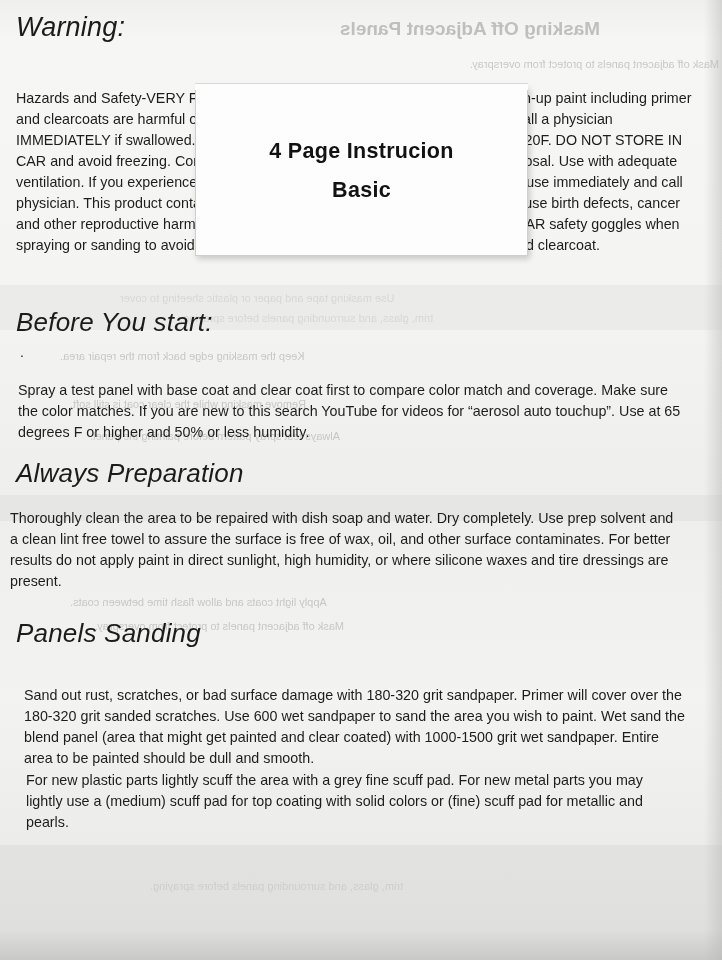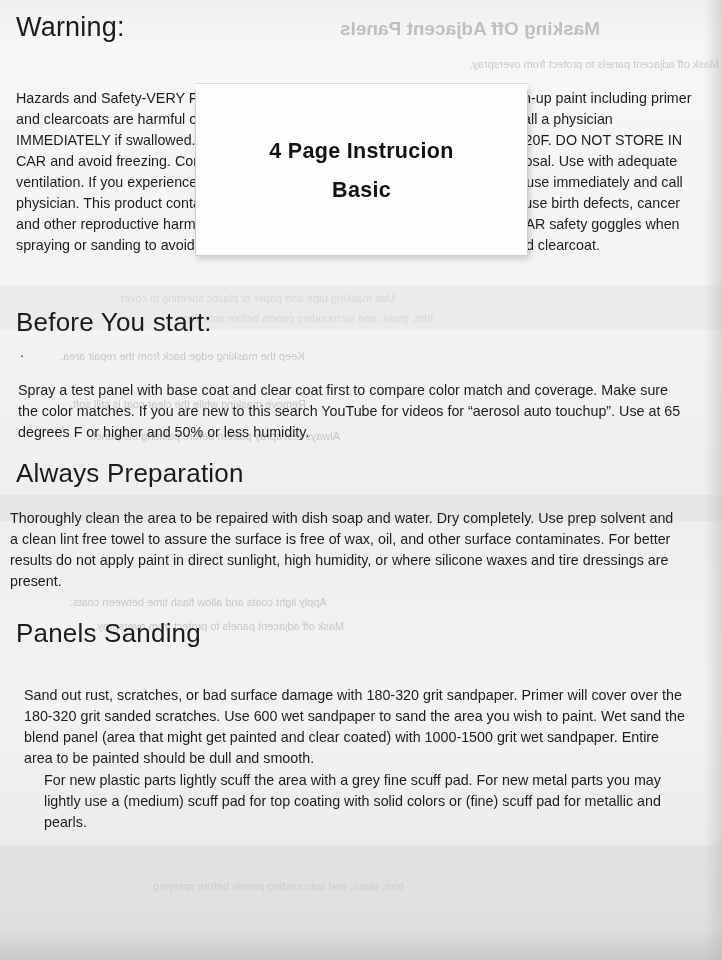--- a/index.html
+++ b/index.html
@@ -67,41 +67,42 @@
     width: 722px;
   }
 
   h2.section {
     font-family: "Liberation Sans", sans-serif;
     font-weight: normal;
     color: #1b1b1b;
     margin: 0;
     font-size: 26px;
     letter-spacing: .2px;
+    font-style: italic;
   }
   p.body {
     margin: 0;
     font-size: 14.3px;
     line-height: 21px;
     color: #1d1d1d;
   }
 
   #warning-heading { position: absolute; left: 16px; top: 12px; font-size: 27px; }
   #warning-text { position: absolute; left: 16px; top: 88px; width: 676px; }
 
   #before-heading { position: absolute; left: 16px; top: 307px; }
   #before-dot { position: absolute; left: 20px; top: 344px; font-size: 14px; color: #1d1d1d; }
   #before-text { position: absolute; left: 18px; top: 380px; width: 672px; }
 
   #surface-heading { position: absolute; left: 16px; top: 458px; }
   #surface-text { position: absolute; left: 10px; top: 508px; width: 672px; }
 
   #sanding-heading { position: absolute; left: 16px; top: 618px; }
   #sanding-text-1 { position: absolute; left: 24px; top: 665px; width: 666px; margin-top: 20px; }
-  #sanding-text-2 { position: absolute; left: 26px; top: 770px; width: 646px; margin-left: 18px; }
+  #sanding-text-2 { position: absolute; left: 26px; top: 770px; width: 646px; }
 
   
   #sticker {
     position: absolute;
     left: 195px;
     top: 86px;
     width: 331px;
     height: 168px;
     background: #fdfdfd;
     border: 1px solid #cfcfcd;

